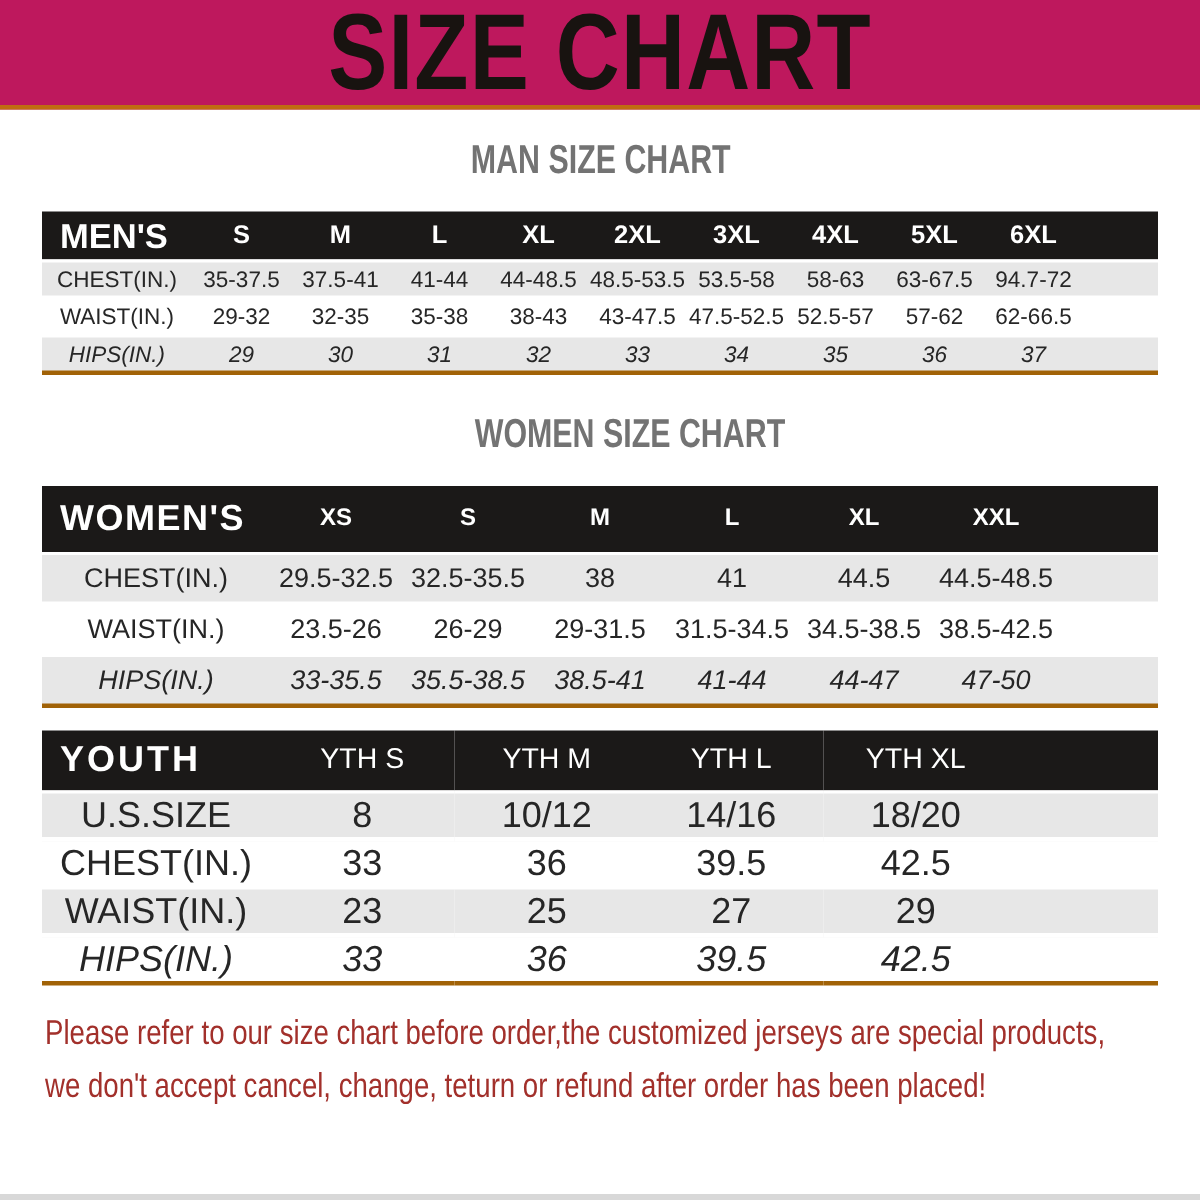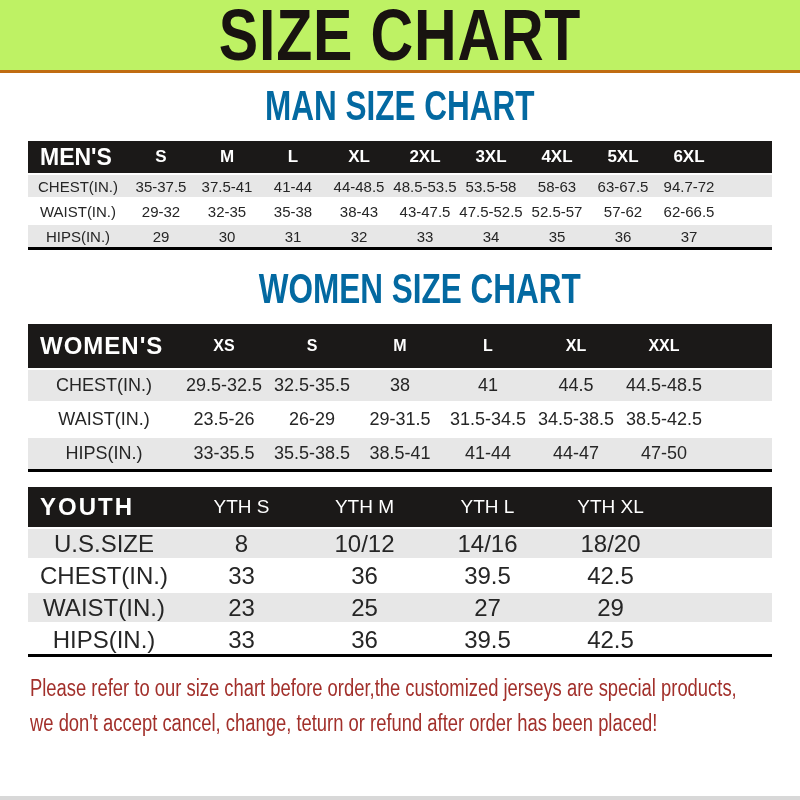--- a/index.html
+++ b/index.html
@@ -2,32 +2,32 @@
 <html><head>
 <meta charset="utf-8">
 <style>
   html,body{margin:0;padding:0;}
   body{
     width:800px;height:800px;overflow:hidden;position:relative;
     background:#ffffff;font-family:"Liberation Sans",sans-serif;
   }
   
   .banner{
-    height:70px;background:#bef264;border-bottom:3px solid #C06C12;
+    height:70px;background:#be185d;border-bottom:3px solid #C06C12;
     display:flex;align-items:center;justify-content:center;
   }
   .banner-text{
     font-size:72px;font-weight:700;color:#181310;line-height:66px;
     display:inline-block;transform:scaleX(0.82);letter-spacing:1px;
     white-space:nowrap;
   }
   
   .sec-title{
-    margin:16px;text-align:center;font-weight:700;color:#0369a1;
-    font-size:42px;line-height:38px;
+    margin:16px;text-align:center;font-weight:700;color:#737373;
+    font-size:27px;line-height:38px;
   }
   .sec-title span{display:inline-block;transform:scaleX(0.75);white-space:nowrap;}
   .sec-men   .sec-title{margin-top:14px;}
   .sec-women .sec-title{margin-top:20px;padding-left:40px;}
   .sec-youth .sec-title{margin-top:26px;}
   
   table.size-table{
     width:744px;border-collapse:separate;border-spacing:0;
     table-layout:fixed;margin:0 auto;
   }
@@ -40,21 +40,21 @@
   }
   th.bar-label{text-align:left;padding-left:12px;}
   td{
     text-align:center;padding:0;color:#262626;vertical-align:middle;
     white-space:nowrap;
   }
   tr.gray{background:#E7E7E7;}
   tr.white{background:#ffffff;}
   tbody td{border-bottom:3px solid #ffffff;}
   tbody tr:first-child td{border-top:2px solid #ffffff;}
-  tbody tr:last-child td{border-bottom:3px solid #000000;}
+  tbody tr:last-child td{border-bottom:3px solid #a16207;font-style:italic;}
   
   .t-men th{height:32px;font-size:17px;}
   .t-men th.bar-label{font-size:23px;}
   .t-men td{height:22px;font-size:15px;}
   .t-women th{height:44px;font-size:16px;}
   .t-women th.bar-label{font-size:24px;letter-spacing:1px;}
   .t-women td{height:31px;font-size:18px;}
   .t-youth th{height:40px;font-size:19px;font-weight:400;}
   .t-youth th.bar-label{font-size:24px;font-weight:700;letter-spacing:2px;}
   .t-youth td{height:29px;font-size:24px;}

